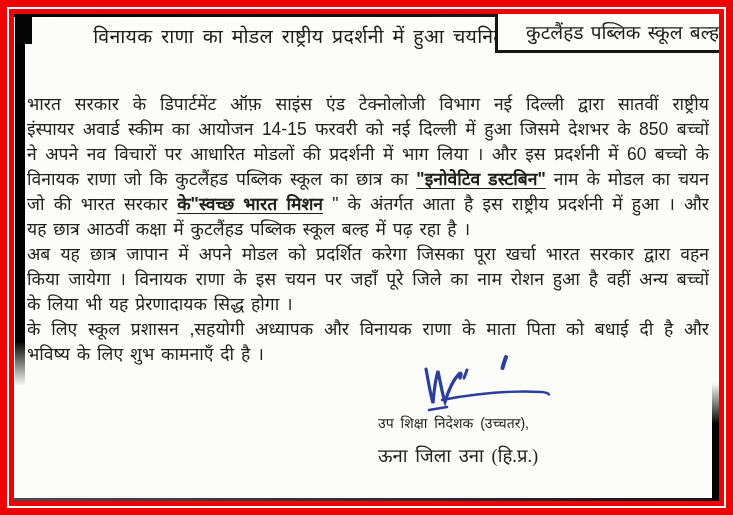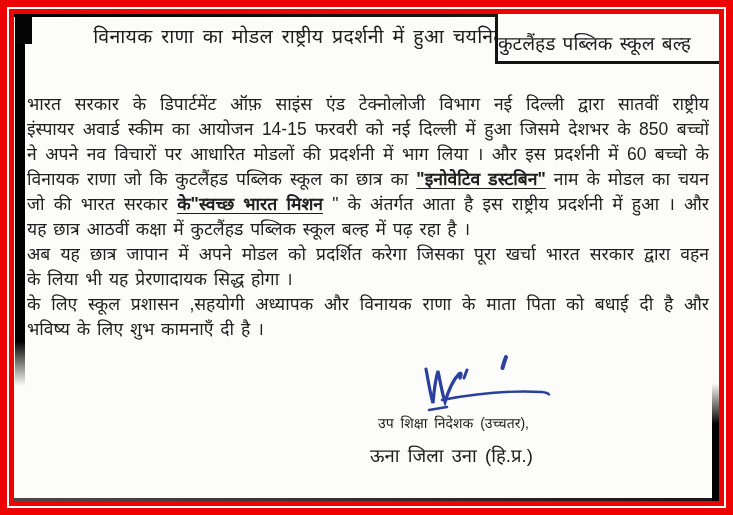--- a/index.html
+++ b/index.html
@@ -29,40 +29,40 @@
 
   .headline {
     position:absolute; top:8px; left:78px; width:414px;
     text-align:center; font-size:19.5px; color:#1d1d1d; z-index:3;
     letter-spacing:0.3px; word-spacing:3px; white-space:nowrap; overflow:hidden;
   }
 
   .school-label {
     position:absolute; top:0; right:0; width:221px; height:31px;
     background:#fdfdfc; border-left:3px solid #141414; border-bottom:3px solid #141414;
-    z-index:5; font-size:19px; color:#1c1c1c; text-align:left; padding-top:16px;
+    z-index:5; font-size:19px; color:#1c1c1c; text-align:right; padding-top:5px;
     word-spacing:2px; white-space:nowrap; overflow:hidden;
   }
 
   .body-text {
     position:absolute; top:32px; left:13px; width:682px;
     font-size:17.5px; line-height:25px; color:#1f1f1f; z-index:3;
     word-spacing:2px;
     margin-top:46px;
   }
   .line { text-align:justify; text-align-last:justify; height:25px; overflow:hidden; }
   .line.para-end { text-align-last:left; }
   .emph { font-weight:bold; text-decoration:underline; text-underline-offset:3px; }
 
   .signature-mark { position:absolute; top:341px; left:406px; width:135px; height:60px; z-index:3; }
 
   .sig-designation { position:absolute; top:399px; left:364px; font-size:14px;
                      color:#1d1d1d; word-spacing:3px; z-index:3; white-space:nowrap; }
-  .sig-location    { position:absolute; top:428px; left:356px; font-size:18.5px;
-                     color:#1d1d1d; word-spacing:3px; z-index:3; white-space:nowrap; }
+  .sig-location    { position:absolute; top:428px; left:364px; font-size:18.5px;
+                     color:#1d1d1d; word-spacing:3px; z-index:3; white-space:nowrap;font-family:Liberation Serif, serif; }
 </style>
 </head>
 <body>
 
 <div class="frame">
   <div class="frame-inner">
 
     <div class="edge-top"></div>
     <div class="edge-left"></div>
     <div class="edge-left-top"></div>
@@ -74,20 +74,21 @@
     <div class="school-label">कुटलैंहड पब्लिक स्कूल बल्ह</div>
 
     <div class="body-text">
       <div class="line"><span>भारत सरकार के डिपार्टमेंट ऑफ़ साइंस एंड टेक्नोलोजी विभाग नई दिल्ली द्वारा सातवीं राष्ट्रीय</span></div>
       <div class="line"><span>इंस्पायर अवार्ड स्कीम का आयोजन 14-15 फरवरी को नई दिल्ली में हुआ जिसमे देशभर के 850 बच्चों</span></div>
       <div class="line"><span>ने अपने नव विचारों पर आधारित मोडलों की प्रदर्शनी में भाग लिया । और इस प्रदर्शनी में 60 बच्चो के</span></div>
       <div class="line"><span>विनायक राणा जो कि कुटलैंहड पब्लिक स्कूल का छात्र का </span><span class="emph">"इनोवेटिव डस्टबिन"</span><span> नाम के मोडल का चयन</span></div>
       <div class="line"><span>जो की भारत सरकार </span><span class="emph">के"स्वच्छ  भारत मिशन</span><span> " के अंतर्गत आता है इस राष्ट्रीय प्रदर्शनी में हुआ । और</span></div>
       <div class="line para-end"><span>यह  छात्र आठवीं कक्षा में कुटलैंहड पब्लिक स्कूल बल्ह में पढ़ रहा है ।</span></div>
       <div class="line"><span>अब यह छात्र जापान में अपने मोडल को प्रदर्शित करेगा जिसका पूरा खर्चा भारत सरकार द्वारा वहन</span></div>
+      <div class="line"><span>किया जायेगा  । विनायक राणा के इस चयन पर जहाँ पूरे जिले का नाम रोशन हुआ है वहीं अन्य बच्चों</span></div>
       <div class="line para-end"><span>के लिया भी यह प्रेरणादायक सिद्ध होगा ।</span></div>
       <div class="line"><span>के लिए स्कूल प्रशासन ,सहयोगी अध्यापक और विनायक राणा के माता पिता को बधाई दी है और</span></div>
       <div class="line para-end"><span>भविष्य के लिए शुभ कामनाएँ दी है ।</span></div>
     </div>
 
     <svg class="signature-mark" viewBox="0 0 135 60" xmlns="http://www.w3.org/2000/svg">
       <path d="M86,2 C84.5,6 83.5,9 82.5,13" fill="none" stroke="#2b3f9e" stroke-width="4" stroke-linecap="round"></path>
       <path d="M6,14 C8,24 10,38 13,48 C14,36 15.5,24 18,16 C20,26 22.5,40 25,47 C28,37 33,25 39,19 C41,17 42,19 40,23" fill="none" stroke="#2b3f9e" stroke-width="3.2" stroke-linecap="round"></path>
       <path d="M22,45 C48,40 85,35 122,37 C126,37.4 128,38.4 129,39.5" fill="none" stroke="#2b3f9e" stroke-width="2.4" stroke-linecap="round"></path>
       <path d="M47,15 L44,23" fill="none" stroke="#2b3f9e" stroke-width="3" stroke-linecap="round"></path>

